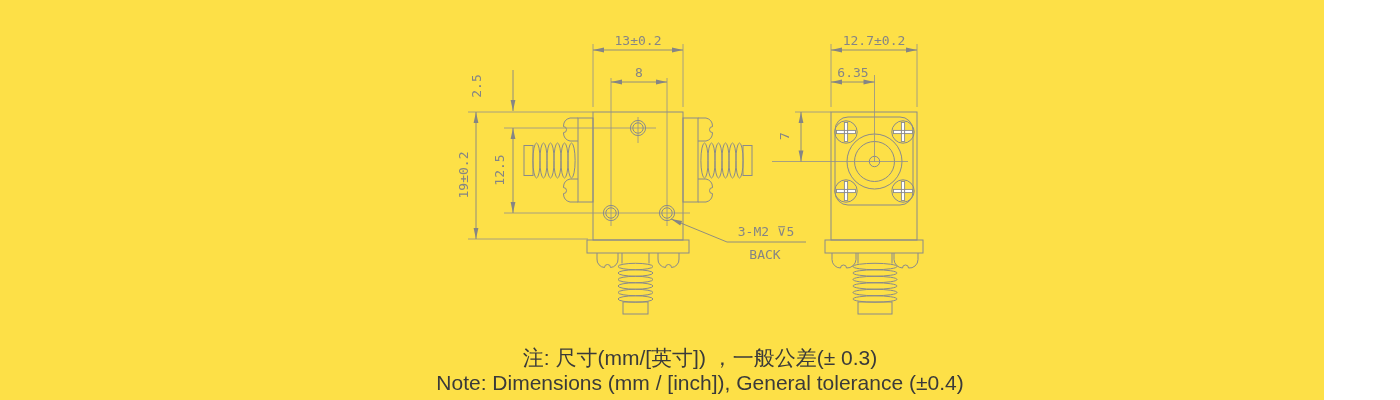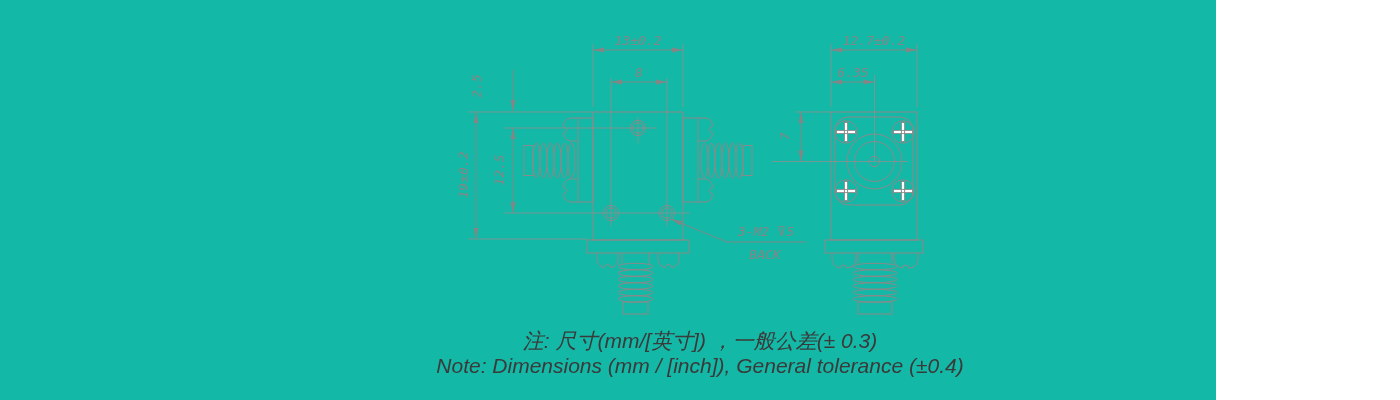--- a/index.html
+++ b/index.html
@@ -1,23 +1,23 @@
 <!DOCTYPE html>
 <html><head>
 <meta charset="utf-8">
 <style>
   html,body{margin:0;padding:0;background:#fff;}
-  .canvas{position:relative;width:1216px;height:400px;background:#14b8a6;overflow:hidden;
-          font-family:"Liberation Sans",sans-serif;font-style:italic;}
+  .canvas{position:relative;width:1324px;height:400px;background:#fde047;overflow:hidden;
+          font-family:"Liberation Sans",sans-serif;}
   svg text{font-family:"DejaVu Sans Mono","DejaVu Sans",monospace;font-size:13px;fill:#858585;}
   svg .ln{stroke:#8a8a8a;stroke-width:1;fill:none;}
   svg .thin{stroke:#8f8f8f;stroke-width:0.8;fill:none;}
   svg .dim{stroke:#858585;stroke-width:0.9;fill:none;}
   svg .slot{stroke:#8a8a8a;stroke-width:0.9;fill:#fff;}
-  .note{position:absolute;left:0;top:329px;width:1400px;text-align:center;
+  .note{position:absolute;left:0;top:346px;width:1400px;text-align:center;
         color:#3a3a3a;font-size:21px;line-height:24.5px;}
 </style>
 </head>
 <body>
 
 <div class="canvas">
 
 <svg width="1400" height="400" viewBox="0 0 1400 400">
   <defs>
     <marker id="aE" markerWidth="14" markerHeight="10" refX="12" refY="5" orient="auto" markerUnits="userSpaceOnUse">

